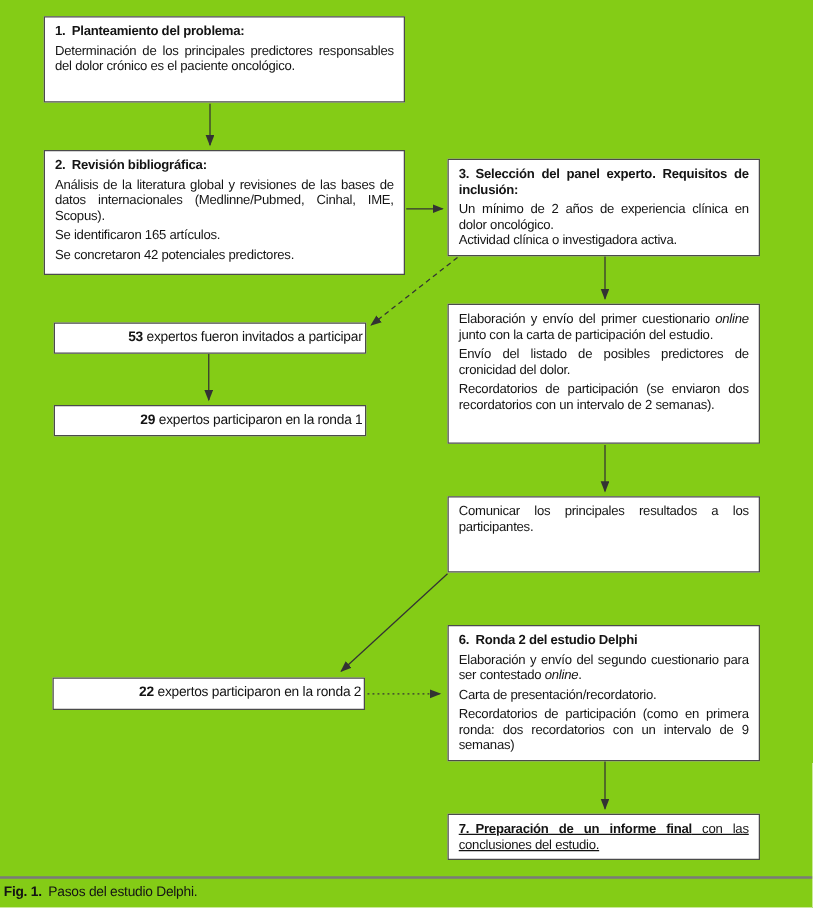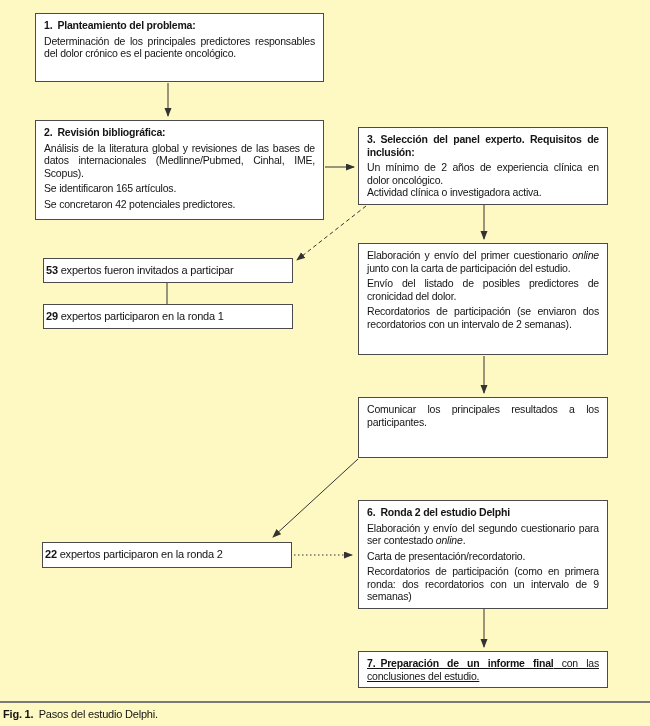--- a/index.html
+++ b/index.html
@@ -1,19 +1,19 @@
 <!DOCTYPE html>
 <html><head>
 <meta charset="utf-8">
 <style>
   html,body{margin:0;padding:0;background:#ffffff;}
   #canvas{
     position:relative;
     width:650px;height:726px;
-    background:#fef9c3;
+    background:#84cc16;
     font-family:"Liberation Sans", sans-serif;
     color:#141414;
     overflow:hidden;
   }
   .box{
     position:absolute;
     box-sizing:border-box;
     border:1px solid #4b4b4b;
     background:#ffffff;
     padding:5px 8px;
@@ -24,21 +24,21 @@
   }
   .box .title{display:block;font-weight:bold;margin:0 0 3px 0;}
   .box p{margin:0 0 3px 0;}
   .box p:last-child{margin-bottom:0;}
   .box i{font-style:italic;}
   .counter{
     position:absolute;
     box-sizing:border-box;
     border:1px solid #4b4b4b;
     background:#ffffff;
-    text-align:left;
+    text-align:right;
     font-size:11px;
     line-height:15px;
     padding:4px 2px;
     letter-spacing:-0.2px;
   }
   .counter b{font-weight:bold;}
   #arrow-layer{position:absolute;left:0;top:0;pointer-events:none;}
   #bottom-rule{
     position:absolute;left:0;top:701px;width:650px;height:2px;
     background:#7a7a7a;
@@ -107,21 +107,21 @@
   </div>
 
   <div class="box" style="left:358px;top:651px;width:250px;min-height:34px;text-decoration:underline;">
     <p><b>7. Preparación de un informe final</b><span> con las conclusiones del estudio.</span></p>
   </div>
 
   <div class="counter" style="left:43px;top:258px;width:250px;height:25px;">
     <b>53</b><span> expertos fueron invitados a participar</span>
   </div>
 
-  <div class="counter" style="left:43px;top:304px;width:250px;height:25px;">
+  <div class="counter" style="left:43px;top:324px;width:250px;height:25px;">
     <b>29</b><span> expertos participaron en la ronda 1</span>
   </div>
 
   <div class="counter" style="left:42px;top:542px;width:250px;height:26px;">
     <b>22</b><span> expertos participaron en la ronda 2</span>
   </div>
 
   <div id="bottom-rule"></div>
   <div id="caption">
     <b>Fig. 1.</b><span> Pasos del estudio Delphi.</span>

